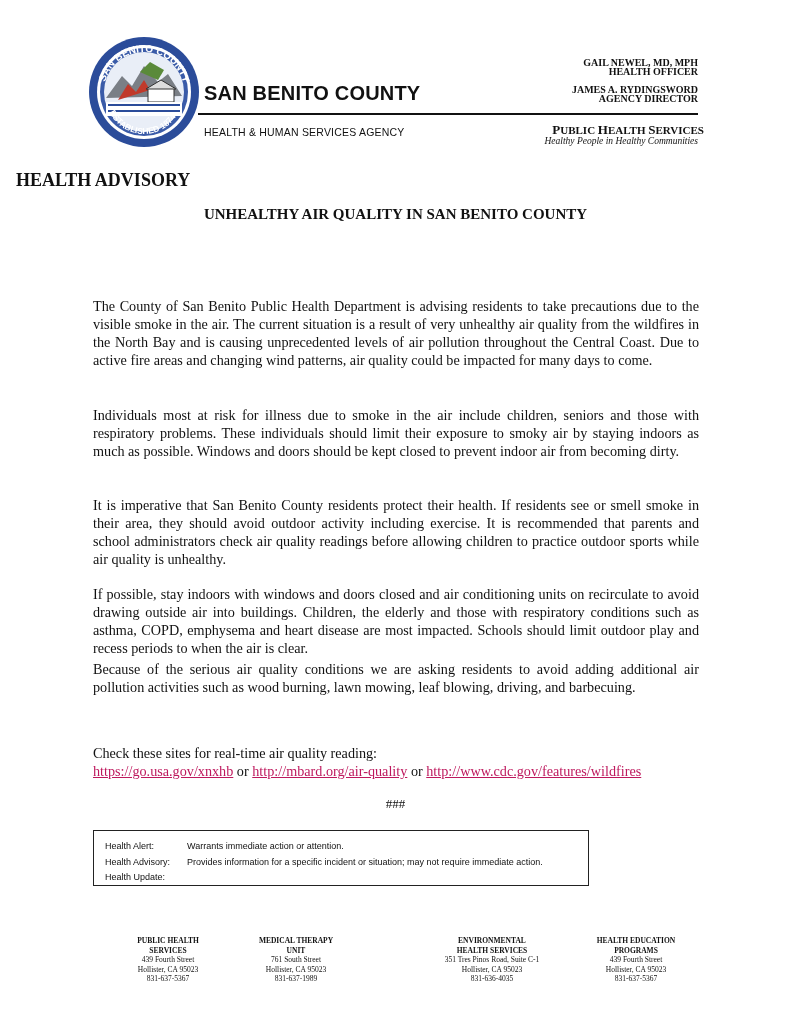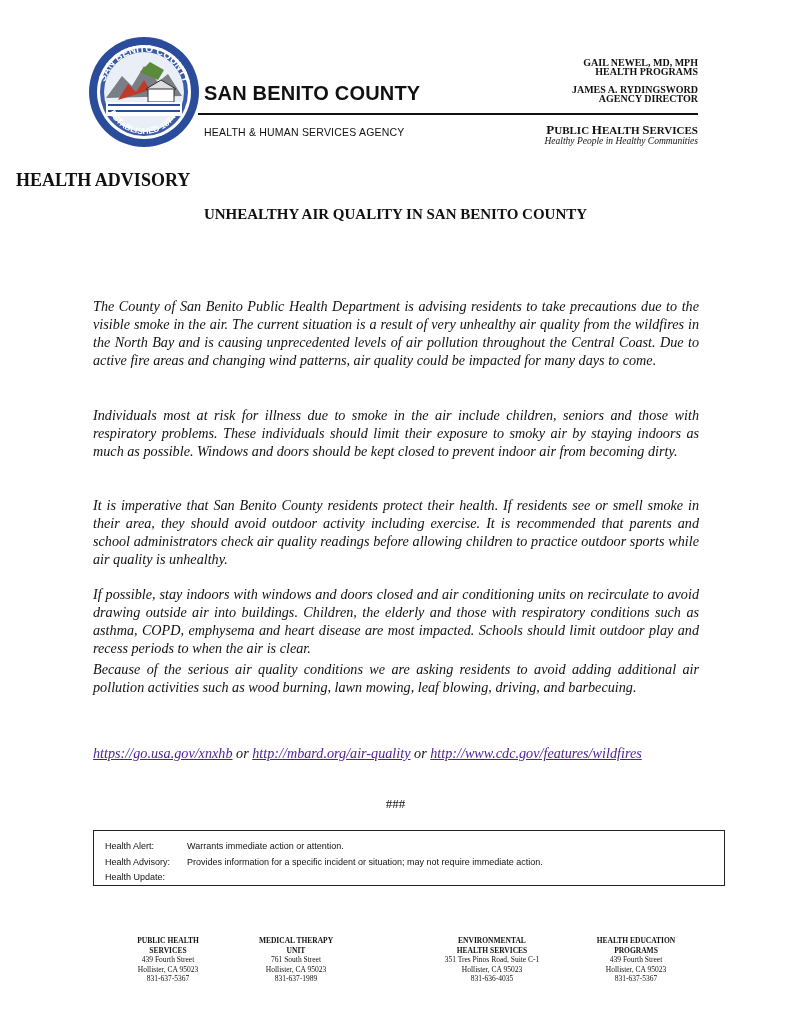--- a/index.html
+++ b/index.html
@@ -6,42 +6,42 @@
   body { width: 791px; height: 1024px; position: relative; overflow: hidden; font-family: "Liberation Serif", serif; color: #111; }
   .abs { position: absolute; }
 
   
   .seal { left: 88px; top: 36px; width: 112px; height: 112px; }
   .county-name { left: 204px; top: 82px; font-family: "Liberation Sans", sans-serif; font-weight: bold; font-size: 20px; letter-spacing: 0.2px; color: #111; }
   .agency-name { left: 204px; top: 126px; font-family: "Liberation Sans", sans-serif; font-size: 10.5px; color: #111; letter-spacing: 0.2px; }
   .rule { left: 198px; top: 113px; width: 500px; height: 2px; background: #111; }
   .officials { right: 93px; top: 58px; text-align: right; font-size: 10px; font-weight: bold; line-height: 9px; }
   .officials .blk { margin-bottom: 9px; }
-  .phs { right: 93px; top: 122px; text-align: right; font-size: 11px; font-weight: bold; }
+  .phs { right: 87px; top: 122px; text-align: right; font-size: 11px; font-weight: bold; }
   .phs .big { font-size: 13px; }
   .tagline { right: 93px; top: 136px; text-align: right; font-size: 9.5px; font-style: italic; }
 
   
   .title { left: 16px; width: 791px; top: 170px; text-align: left; font-weight: bold; font-size: 18px; }
   .subtitle { left: 0; width: 791px; top: 206px; text-align: center; font-weight: bold; font-size: 15px; }
 
   .meta { left: 93px; top: 241px; font-size: 14.2px; line-height: 18px; }
 
-  .body { left: 93px; width: 606px; font-size: 14.2px; line-height: 18px; text-align: justify; font-style: italic; }
+  .body { left: 93px; width: 606px; font-size: 14.2px; line-height: 18px; text-align: justify; }
   .p1 { top: 297px; }
   .p2 { top: 406px; }
   .p3 { top: 496px; }
   .p4 { top: 585px; }
   .p5 { top: 660px; }
   .p6 { top: 744px; }
-  .links a { color: #4c1d95; text-decoration: underline; }
+  .links a { color: #be185d; text-decoration: underline; }
   .hashes { left: 0; width: 791px; top: 796px; text-align: center; font-size: 13px; }
 
   
-  .legend { left: 93px; top: 830px; width: 632px; height: 56px; border: 1px solid #222; box-sizing: border-box; font-family: "Liberation Sans", sans-serif; font-size: 9px; padding: 8px 0 0 11px; line-height: 15.5px; }
+  .legend { left: 93px; top: 830px; width: 496px; height: 56px; border: 1px solid #222; box-sizing: border-box; font-family: "Liberation Sans", sans-serif; font-size: 9px; padding: 8px 0 0 11px; line-height: 15.5px; }
   .legend .row { display: flex; }
   .legend .term { width: 82px; }
 
   
   .footer { top: 936px; font-size: 7.5px; text-align: center; line-height: 9.5px; }
   .footer .name { font-weight: bold; }
   .f1 { left: 110px; width: 116px; }
   .f2 { left: 238px; width: 116px; }
   .f3 { left: 420px; width: 144px; }
   .f4 { left: 578px; width: 116px; }
@@ -74,21 +74,21 @@
   </svg>
 </div>
 
 <div class="abs county-name">SAN BENITO COUNTY</div>
 <div class="abs rule"></div>
 <div class="abs agency-name">HEALTH &amp; HUMAN SERVICES AGENCY</div>
 
 <div class="abs officials">
   <div class="blk">
     <div>GAIL NEWEL, MD, MPH</div>
-    <div>HEALTH PROGRAMS</div>
+    <div>HEALTH OFFICER</div>
   </div>
   <div class="blk">
     <div>JAMES A. RYDINGSWORD</div>
     <div>AGENCY DIRECTOR</div>
   </div>
 </div>
 
 <div class="abs phs">
   <span class="big">P</span><span>UBLIC </span><span class="big">H</span><span>EALTH </span><span class="big">S</span><span>ERVICES</span>
 </div>
@@ -100,20 +100,21 @@
 <div class="abs meta">
 </div>
 
 <div class="abs body p1">The County of San Benito Public Health Department is advising residents to take precautions due to the visible smoke in the air. The current situation is a result of very unhealthy air quality from the wildfires in the North Bay and is causing unprecedented levels of air pollution throughout the Central Coast.  Due to active fire areas and changing wind patterns, air quality could be impacted for many days to come.</div>
 <div class="abs body p2">Individuals most at risk for illness due to smoke in the air include children, seniors and those with respiratory problems. These individuals should limit their exposure to smoky air by staying indoors as much as possible. Windows and doors should be kept closed to prevent indoor air from becoming dirty.</div>
 <div class="abs body p3">It is imperative that San Benito County residents protect their health. If residents see or smell smoke in their area, they should avoid outdoor activity including exercise. It is recommended that parents and school administrators check air quality readings before allowing children to practice outdoor sports while air quality is unhealthy.</div>
 <div class="abs body p4">If possible, stay indoors with windows and doors closed and air conditioning units on recirculate to avoid drawing outside air into buildings. Children, the elderly and those with respiratory conditions such as asthma, COPD, emphysema and heart disease are most impacted.  Schools should limit outdoor play and recess periods to when the air is clear.</div>
 <div class="abs body p5">Because of the serious air quality conditions we are asking residents to avoid adding additional air pollution activities such as wood burning, lawn mowing, leaf blowing, driving, and barbecuing.</div>
 
 <div class="abs body p6 links" style="text-align:left;">
+  <div>Check these sites for real-time air quality reading:</div>
   <div>
     <a href="#">https://go.usa.gov/xnxhb</a><span> or </span><a href="#">http://mbard.org/air-quality</a><span> or </span><a href="#">http://www.cdc.gov/features/wildfires</a>
   </div>
 </div>
 
 <div class="abs hashes">###</div>
 
 <div class="abs legend">
   <div class="row">
     <span class="term">Health Alert:</span>

